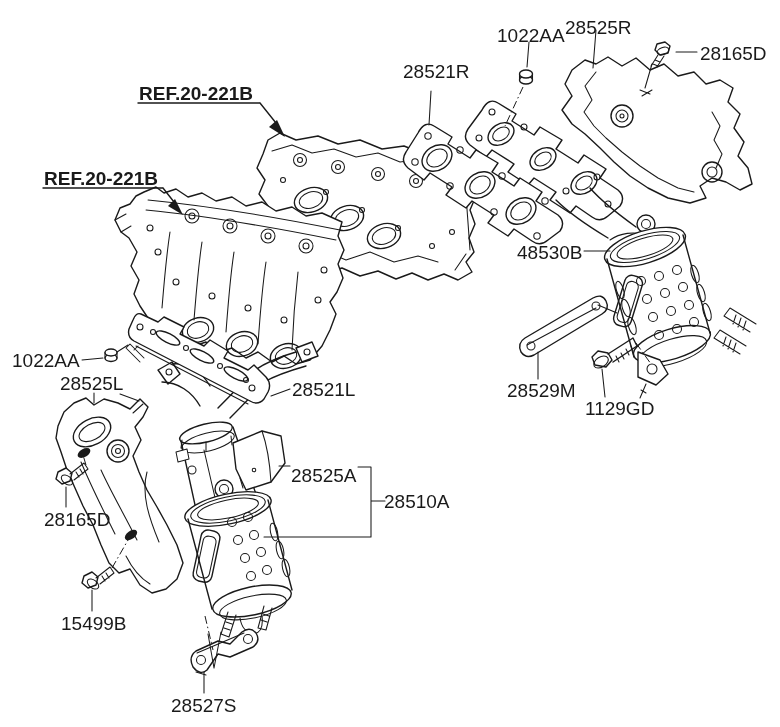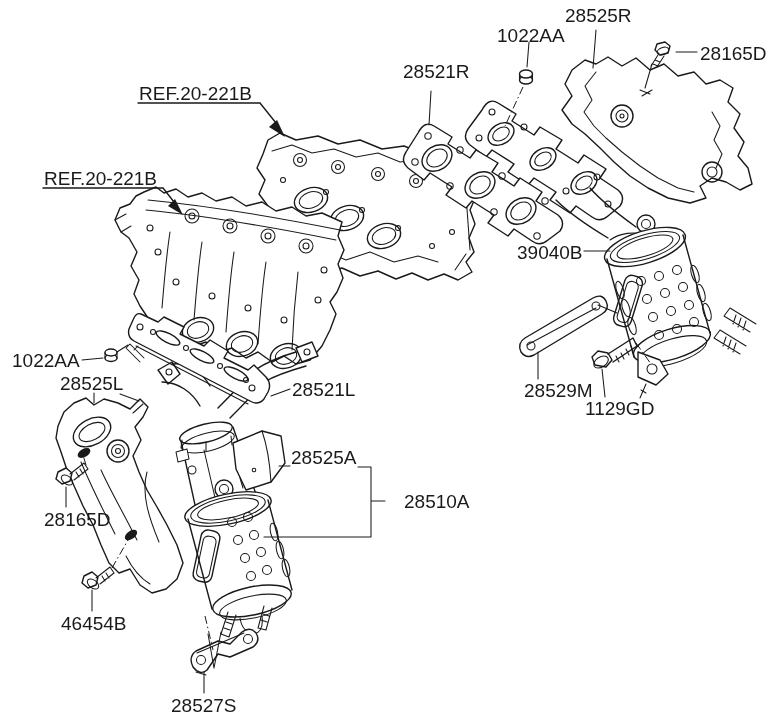--- a/index.html
+++ b/index.html
@@ -8,21 +8,21 @@
     background:var(--bg,#fff);
     font-family:"Liberation Sans", sans-serif;
   }
   svg.art{position:absolute;left:0;top:0;color:var(--line,#1a1a1a);}
   .ln{stroke:currentColor;fill:none;stroke-width:1.4;stroke-linejoin:round;stroke-linecap:round;}
   .solid{fill:#fff;}
   .thin{stroke-width:1.05;}
   .ink{fill:currentColor;stroke:none;}
   .dd{stroke:currentColor;fill:none;stroke-width:1;stroke-dasharray:8 3 1.5 3;}
   .lbl{position:absolute;color:var(--line,#1a1a1a);font-size:19px;line-height:1;white-space:nowrap;}
-  .lbl.ref{font-weight:normal;}
+  .lbl.ref{font-weight:bold;}
 </style>
 </head>
 <body>
 
 <div class="stage">
 
 <svg class="art" width="780" height="727" viewBox="0 0 780 727">
 
   <g>
     <path class="ln solid" d="M268,140 L280,133 296,140 318,136 338,144 360,140 382,149 404,146 424,154 446,152 464,160 472,170 470,184 476,196 470,210 475,224 469,238 474,252 466,262 472,272 458,280 444,274 428,280 412,273 396,279 378,271 360,276 342,268 324,273 306,264 288,268 276,258 266,246 271,232 262,220 268,206 259,194 265,180 257,168 263,154 Z"></path>
@@ -321,28 +321,28 @@
     <path class="ln thin" d="M92,590 L92,611"></path>
         <path class="dd" d="M112,568 L128,540"></path>
     <path class="ln thin" d="M204,672 L204,693"></path>
         <path class="dd" d="M205,616 L213,650"></path>
   </g>
 </svg>
 
 <div class="lbl ref" style="left:139px;top:84px">REF.20-221B</div>
 <div class="lbl ref" style="left:44px;top:169px">REF.20-221B</div>
 <div class="lbl" style="left:497px;top:26px">1022AA</div>
-<div class="lbl" style="left:565px;top:6px">28525R</div>
+<div class="lbl" style="left:565px;top:18px">28525R</div>
 <div class="lbl" style="left:700px;top:44px">28165D</div>
 <div class="lbl" style="left:403px;top:62px">28521R</div>
-<div class="lbl" style="left:517px;top:243px">39040B</div>
-<div class="lbl" style="left:524px;top:381px">28529M</div>
+<div class="lbl" style="left:517px;top:243px">48530B</div>
+<div class="lbl" style="left:507px;top:381px">28529M</div>
 <div class="lbl" style="left:585px;top:399px">1129GD</div>
 <div class="lbl" style="left:12px;top:351px">1022AA</div>
 <div class="lbl" style="left:60px;top:374px">28525L</div>
 <div class="lbl" style="left:292px;top:380px">28521L</div>
-<div class="lbl" style="left:291px;top:448px">28525A</div>
-<div class="lbl" style="left:404px;top:492px">28510A</div>
+<div class="lbl" style="left:291px;top:466px">28525A</div>
+<div class="lbl" style="left:384px;top:492px">28510A</div>
 <div class="lbl" style="left:44px;top:510px">28165D</div>
-<div class="lbl" style="left:61px;top:614px">46454B</div>
+<div class="lbl" style="left:61px;top:614px">15499B</div>
 <div class="lbl" style="left:171px;top:696px">28527S</div>
 
 </div>
 
 </body></html>

